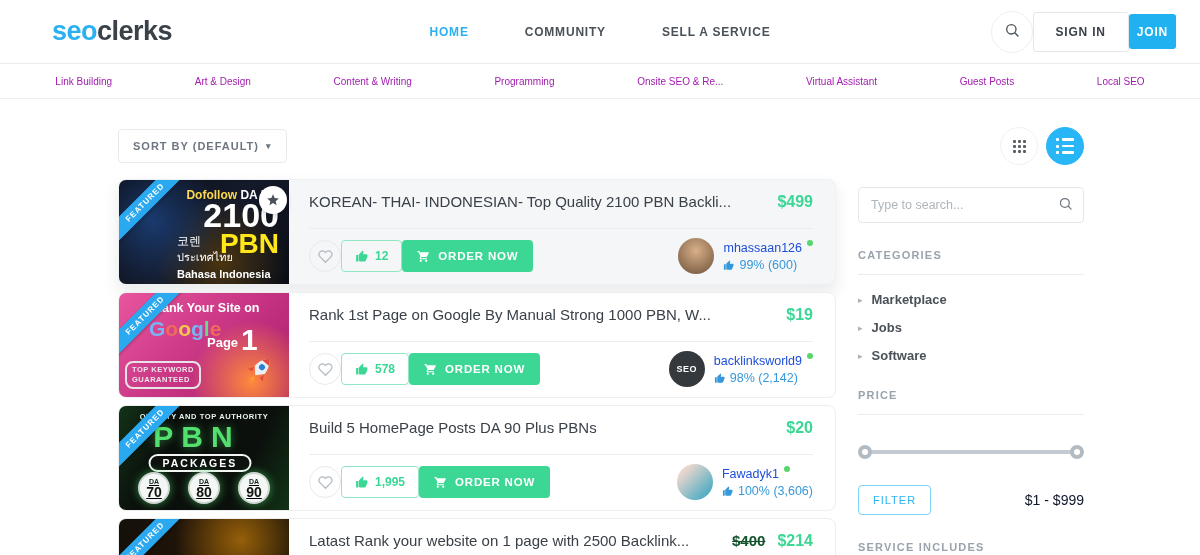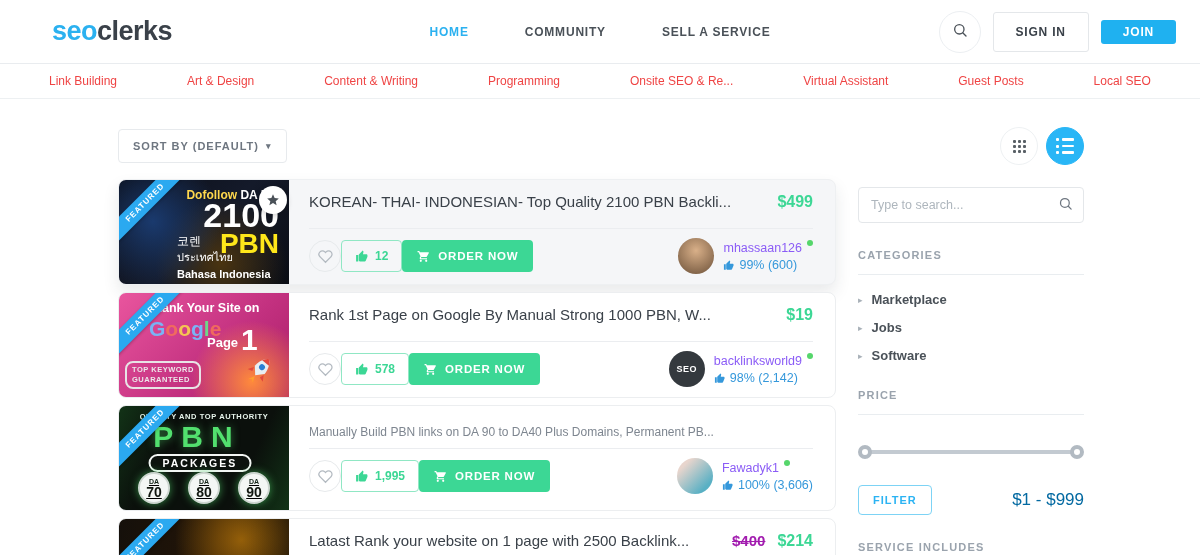--- a/index.html
+++ b/index.html
@@ -7,28 +7,28 @@
   .page { width:1200px; height:555px; overflow:hidden; background:#fff; position:relative; }
 
   
   .header { height:64px; border-bottom:1px solid #e9ecef; display:flex; align-items:center; padding:0 24px; position:relative; }
   .logo { font-size:27px; font-weight:600; letter-spacing:-0.5px; cursor:pointer;margin-left:28px; }
   .logo .lp1 { color:#2bb1f0; }
   .logo .lp2 { color:#3a4149; }
   .main-nav { position:absolute; left:50%; transform:translateX(-50%); display:flex; gap:56px; }
   .main-nav .nav-item { font-size:12px; font-weight:700; letter-spacing:0.8px; color:#4a5158; cursor:pointer; }
   .main-nav .nav-item.active { color:#2bb1f0; }
-  .header-right { margin-left:auto; display:flex; align-items:center; gap:12px; }
+  .header-right { margin-left:auto; display:flex; align-items:center; }
   .search-circle { width:42px; height:42px; border:1px solid #eceff2; border-radius:50%; display:flex; align-items:center; justify-content:center; color:#4a5158; background:#fff; cursor:pointer; }
   .btn-signin { height:40px; padding:0 22px; background:#fff; border:1px solid #e4e7ea; border-radius:3px; font-size:12px; font-weight:700; letter-spacing:0.8px; color:#3a4149; cursor:pointer; }
-  .btn-join { height:24px; padding:0 22px; background:#1fb1f0; border:none; border-radius:3px; font-size:12px; font-weight:700; letter-spacing:0.8px; color:#fff; cursor:pointer; }
+  .btn-join { height:35px; padding:0 8px; background:#1fb1f0; border:none; border-radius:3px; font-size:12px; font-weight:700; letter-spacing:0.8px; color:#fff; cursor:pointer; }
 
   
   .cat-nav { height:35px; border-bottom:1px solid #edf0f2; display:flex; align-items:center; justify-content:space-around; padding:0 14px; background:#fff; }
-  .cat-nav .cat-item { font-size:12px; color:#ef4444; cursor:pointer; white-space:nowrap; }
+  .cat-nav .cat-item { font-size:10px; color:#a21caf; cursor:pointer; white-space:nowrap; }
 
   
   .container { padding:28px 116px 0 118px; }
   .toolbar-row { display:flex; align-items:center; justify-content:space-between; margin-bottom:14px; }
   .sort-btn { height:34px; padding:0 14px; background:#fff; border:1px solid #e7eaed; border-radius:4px; font-size:11px; font-weight:700; letter-spacing:1px; color:#6e7680; display:flex; align-items:center; gap:7px; cursor:pointer; }
   .sort-btn .caret { font-size:9px; color:#6e7680; }
   .view-toggles { display:flex; align-items:center; gap:8px; }
   .view-btn { width:38px; height:38px; border-radius:50%; display:flex; align-items:center; justify-content:center; cursor:pointer; }
   .view-btn.grid { background:#fff; border:1px solid #eef1f3; }
   .view-btn.list { background:#29b6f6; border:1px solid #29b6f6; }
@@ -44,35 +44,35 @@
   .sidebar { width:226px; padding-top:8px; }
 
   
   .card { height:106px; margin-bottom:7px; display:flex; border-radius:8px; background:#fff; border:1px solid #eceef0; position:relative; }
   .card.featured-card { background:#f5f6f8; border:1px solid #eef0f2; box-shadow:0 8px 16px rgba(40,50,60,0.10); }
   .thumb { width:170px; height:104px; border-radius:7px 0 0 7px; position:relative; overflow:hidden; flex:none; cursor:pointer; }
   .ribbon { position:absolute; left:-32px; top:14px; width:116px; transform:rotate(-45deg); background:#2ba9f0; color:#fff; font-size:8px; font-weight:700; letter-spacing:1px; text-align:center; padding:4px 0; z-index:3; box-shadow:0 1px 3px rgba(0,0,0,0.25); }
   .content { flex:1; padding:13px 22px 10px 20px; min-width:0; display:flex; flex-direction:column; }
   .row1 { display:flex; align-items:baseline; gap:12px; }
   .title { flex:1; font-size:15px; font-weight:500; color:#3a4149; white-space:nowrap; overflow:hidden; cursor:pointer; }
-  .price-old { font-size:15px; font-weight:600; color:#a21caf; text-decoration:line-through; }
+  .price-old { font-size:15px; font-weight:600; color:#14532d; text-decoration:line-through; }
   .price { font-size:16px; font-weight:700; color:#3cd795; }
   .desc { margin-top:6px; font-size:12px; color:#7e8690; white-space:nowrap; overflow:hidden; }
   .divider { border-top:1px solid #ebedf0; margin-top:9px; }
   .actions { display:flex; align-items:center; margin-top:9px; }
   .heart-btn { width:32px; height:32px; border-radius:50%; border:1px solid #e7eaec; background:transparent; color:#b3bac1; display:flex; align-items:center; justify-content:center; cursor:pointer; flex:none; }
   .like-btn { height:32px; padding:0 13px; border:1px solid #90e7c4; border-radius:4px; background:transparent; color:#3cd795; font-size:12px; font-weight:700; display:flex; align-items:center; gap:7px; cursor:pointer; }
   .order-btn { height:32px; padding:0 15px; border:none; border-radius:4px; background:#3cd795; color:#fff; font-size:11.5px; font-weight:700; letter-spacing:0.8px; display:flex; align-items:center; gap:8px; cursor:pointer; }
   .seller { margin-left:auto; display:flex; align-items:center; gap:9px; }
   .avatar { width:36px; height:36px; border-radius:50%; flex:none; display:flex; align-items:center; justify-content:center; }
   .avatar.av1 { background:radial-gradient(circle at 50% 35%, #d9b astonish, #8a6a4a); background:radial-gradient(circle at 50% 35%, #d9b089, #6b5038); }
   .avatar.av2 { background:#34393e; color:#fff; font-size:9px; font-weight:800; letter-spacing:0.5px; }
   .avatar.av3 { background:linear-gradient(135deg,#e8d5cd 20%,#59b0c4 80%); }
   .seller-meta { display:flex; flex-direction:column; gap:3px; }
-  .seller-name { font-size:12.5px; color:#8b5cf6; cursor:pointer; }
+  .seller-name { font-size:12.5px; color:#1d4ed8; cursor:pointer; }
   .online-dot { display:inline-block; width:6px; height:6px; border-radius:50%; background:#56d66b; margin-left:5px; vertical-align:6px; }
   .seller-rating { font-size:12.5px; color:#3598db; display:flex; align-items:center; gap:5px; }
 
   .star-badge { position:absolute; left:140px; top:6px; width:28px; height:28px; border-radius:50%; background:#fff; box-shadow:0 2px 6px rgba(0,0,0,0.2); display:flex; align-items:center; justify-content:center; color:#4a5158; z-index:4; cursor:pointer; }
 
   
   .t1 { background:radial-gradient(circle at 20% 40%, #1a3a6e 0%, transparent 45%), radial-gradient(circle at 60% 80%, #4a3410 0%, transparent 50%), linear-gradient(135deg,#0b0e17 0%,#141a2a 50%,#0a0d14 100%); }
   .t1 .t1-top { position:absolute; top:8px; right:8px; font-size:12px; font-weight:700; }
   .t1 .yellow { color:#ffd84d; }
   .t1 .white { color:#fff; }
@@ -114,22 +114,22 @@
   .side-hr { border:none; border-top:1px solid #e9edf0; margin:13px 0 0; }
   .cat-list { margin:17px 0 26px; }
   .cat-row { display:flex; align-items:center; gap:9px; margin-bottom:13px; cursor:pointer; }
   .cat-row .chev { font-size:9px; color:#a8b0b8; }
   .cat-row .cat-label { font-size:13px; font-weight:600; color:#4a5158; }
   .slider { position:relative; margin:30px 2px 26px; height:14px; }
   .slider .track { position:absolute; top:5px; left:0; right:0; height:4px; background:#c3cad1; border-radius:2px; }
   .slider .handle { position:absolute; top:0; width:14px; height:14px; border-radius:50%; background:#fff; border:4px solid #b2bac2; cursor:pointer; }
   .slider .h-min { left:-2px; } .slider .h-max { right:-2px; }
   .filter-row { display:flex; align-items:center; justify-content:space-between; margin-bottom:26px; }
-  .filter-btn { border:1px solid #7dd3f5; background:#fff; color:#2bb3f3; font-size:11px; font-weight:700; letter-spacing:1px; padding:8px 14px; border-radius:4px; cursor:pointer; }
-  .price-range { font-size:17px; color:#0369a1; }
+  .filter-btn { border:1px solid #7dd3f5; background:#fff; color:#2bb3f3; font-size:11px; font-weight:400; letter-spacing:1px; padding:8px 14px; border-radius:4px; cursor:pointer; }
+  .price-range { font-size:14px; color:#0f172a; }
 </style>
 </head>
 <body>
 
 <div class="page">
 
   <div class="header">
     <div class="logo">
       <span class="lp1">seo</span><span class="lp2">clerks</span>
     </div>
@@ -337,20 +337,24 @@
                   <span class="da">DA</span>
                   <span class="num">80</span>
                 </div>
               <div class="da-badge">
                   <span class="da">DA</span>
                   <span class="num">90</span>
                 </div>
             </div>
           </div>
           <div class="content">
+            <div class="row1">
+              <div class="title">Build 5 HomePage Posts DA 90 Plus PBNs</div>
+              <div class="price">$20</div>
+            </div>
             <div class="desc">Manually Build PBN links on DA 90 to DA40 Plus Domains, Permanent PB...</div>
             <div class="divider"></div>
             <div class="actions">
               <button class="heart-btn">
                 <svg width="15" height="15" viewBox="0 0 24 24" fill="none" stroke="currentColor" stroke-width="2">
                     <path d="M20.8 4.6a5.5 5.5 0 0 0-7.8 0L12 5.6l-1-1a5.5 5.5 0 0 0-7.8 7.8l1 1L12 21.2l7.8-7.8 1-1a5.5 5.5 0 0 0 0-7.8z"></path>
                   </svg>
               </button>
               <button class="like-btn">
                 <svg width="13" height="13" viewBox="0 0 24 24" fill="currentColor">

